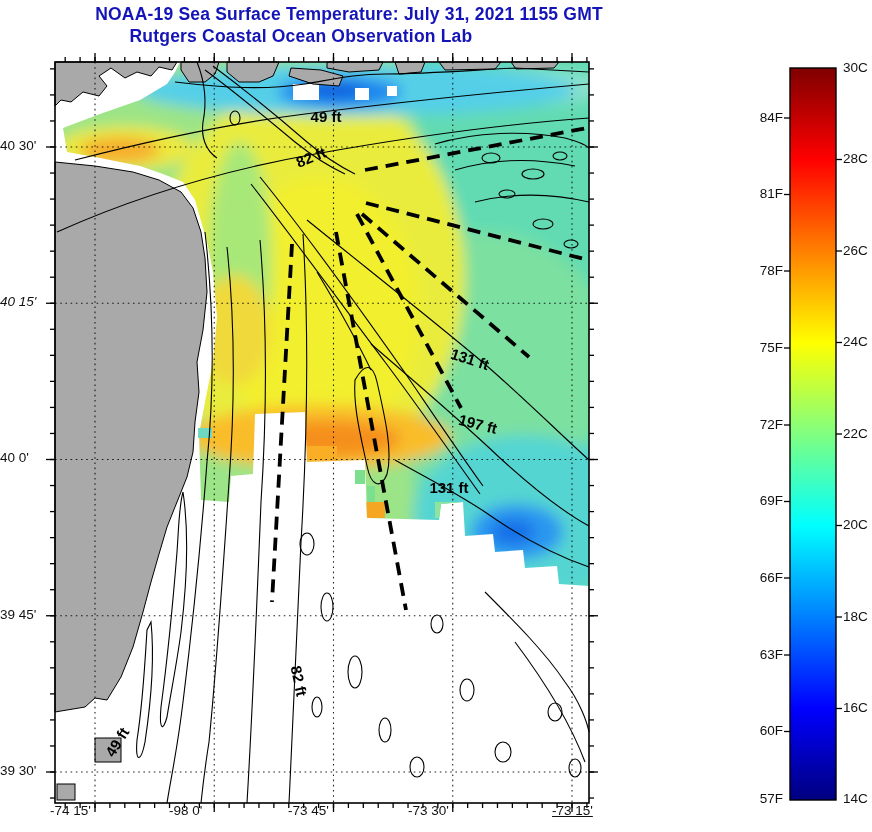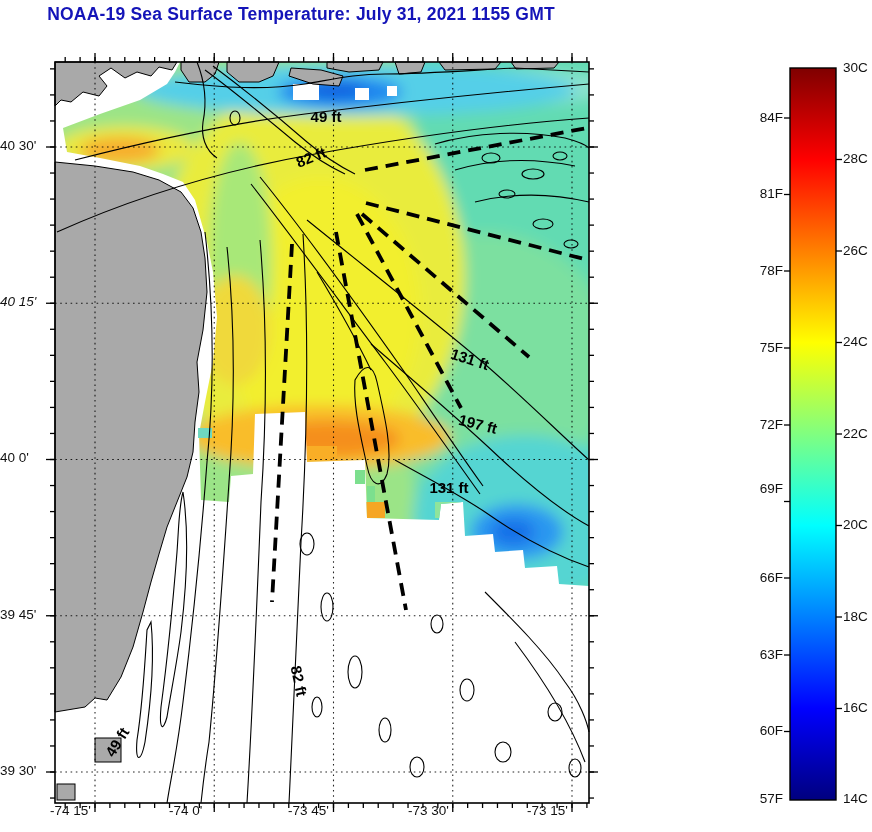--- a/index.html
+++ b/index.html
@@ -15,21 +15,22 @@
   .cb-f{left:723px;width:60px;text-align:right;}
   .depth{position:absolute;font-weight:bold;font-size:15px;color:#000;width:64px;
        text-align:center;white-space:nowrap;}
   svg{position:absolute;}
 </style>
 </head>
 <body>
 
 <div id="fig">
 
-  <div class="title-line" style="top:4px;color:#1414b8;">NOAA-19 Sea Surface Temperature:  July 31, 2021 1155 GMT</div>
+  <div class="title-line" style="top:4px;color:#1414b8;margin-left:48px;">NOAA-19 Sea Surface Temperature:  July 31, 2021 1155 GMT</div>
+  <div class="title-line" style="top:26px;color:#1414b8;">Rutgers Coastal Ocean Observation Lab</div>
 
   <svg id="mapsvg" style="left:40px;top:47px;" width="564" height="771" viewBox="-15 -15 564 771">
     <defs>
       <clipPath id="dataClip">
         <path d="M125,0 H534 V524 L504,522 L502,504 L470,506 L468,488 L440,490 L438,472
                  L410,474 L408,440 L386,442 L384,458 L312,456 L310,398 L252,400 L250,350
                  L200,352 L198,412 L176,414 L174,440 L146,438 L144,372 L150,340 L158,300
                  L162,255 L158,210 L152,180 L140,138 L128,120 L108,112 L85,104 L45,96
                  L12,90 L8,66 L45,52 L85,38 L112,22 L120,10 Z"></path>
       </clipPath>
@@ -306,24 +307,24 @@
         <line x1="534" y1="683.9620000000004" x2="539" y2="683.9620000000004"></line>
         <line x1="0" y1="710.0040000000005" x2="-5" y2="710.0040000000005"></line>
         <line x1="534" y1="710.0040000000005" x2="539" y2="710.0040000000005"></line>
         <line x1="0" y1="736.0460000000005" x2="-5" y2="736.0460000000005"></line>
         <line x1="534" y1="736.0460000000005" x2="539" y2="736.0460000000005"></line>
       </g>
     <rect x="0" y="0" width="534" height="741" fill="none" stroke="#000" stroke-width="1.6"></rect>
   </svg>
 
   <div class="tick-label xlab" style="left:50px;">-74 15'</div>
-  <div class="tick-label xlab" style="left:169px;">-74 0'</div>
+  <div class="tick-label xlab" style="left:169px;">-98 0'</div>
   <div class="tick-label xlab" style="left:288px;">-73 45'</div>
   <div class="tick-label xlab" style="left:408px;">-73 30'</div>
-  <div class="tick-label xlab" style="left:527px;">-73 15'</div>
+  <div class="tick-label xlab" style="left:552px;text-decoration:underline;">-73 15'</div>
 
   <div class="tick-label ylab" style="top:138px;">40 30'</div>
   <div class="tick-label ylab" style="top:294px;font-style:italic;">40 15'</div>
   <div class="tick-label ylab" style="top:450px;">40 0'</div>
   <div class="tick-label ylab" style="top:607px;">39 45'</div>
   <div class="tick-label ylab" style="top:763px;">39 30'</div>
 
   <div class="depth" style="left:326px;top:116px;transform:translate(-50%,-50%);">49 ft</div>
   <div class="depth" style="left:311px;top:157px;transform:translate(-50%,-50%) rotate(-22deg);">82 ft</div>
   <div class="depth" style="left:470px;top:359px;transform:translate(-50%,-50%) rotate(18deg);">131 ft</div>
@@ -375,19 +376,19 @@
   <div class="cb-lab cb-c" style="top:517px;">20C</div>
   <div class="cb-lab cb-c" style="top:609px;">18C</div>
   <div class="cb-lab cb-c" style="top:700px;">16C</div>
   <div class="cb-lab cb-c" style="top:791px;">14C</div>
 
   <div class="cb-lab cb-f" style="top:110px;">84F</div>
   <div class="cb-lab cb-f" style="top:186px;">81F</div>
   <div class="cb-lab cb-f" style="top:263px;">78F</div>
   <div class="cb-lab cb-f" style="top:340px;">75F</div>
   <div class="cb-lab cb-f" style="top:417px;">72F</div>
-  <div class="cb-lab cb-f" style="top:481px;text-align:right;">69F</div>
+  <div class="cb-lab cb-f" style="top:493px;text-align:right;">69F</div>
   <div class="cb-lab cb-f" style="top:570px;">66F</div>
   <div class="cb-lab cb-f" style="top:647px;">63F</div>
   <div class="cb-lab cb-f" style="top:723px;">60F</div>
   <div class="cb-lab cb-f" style="top:791px;">57F</div>
 
 </div>
 
 </body></html>

